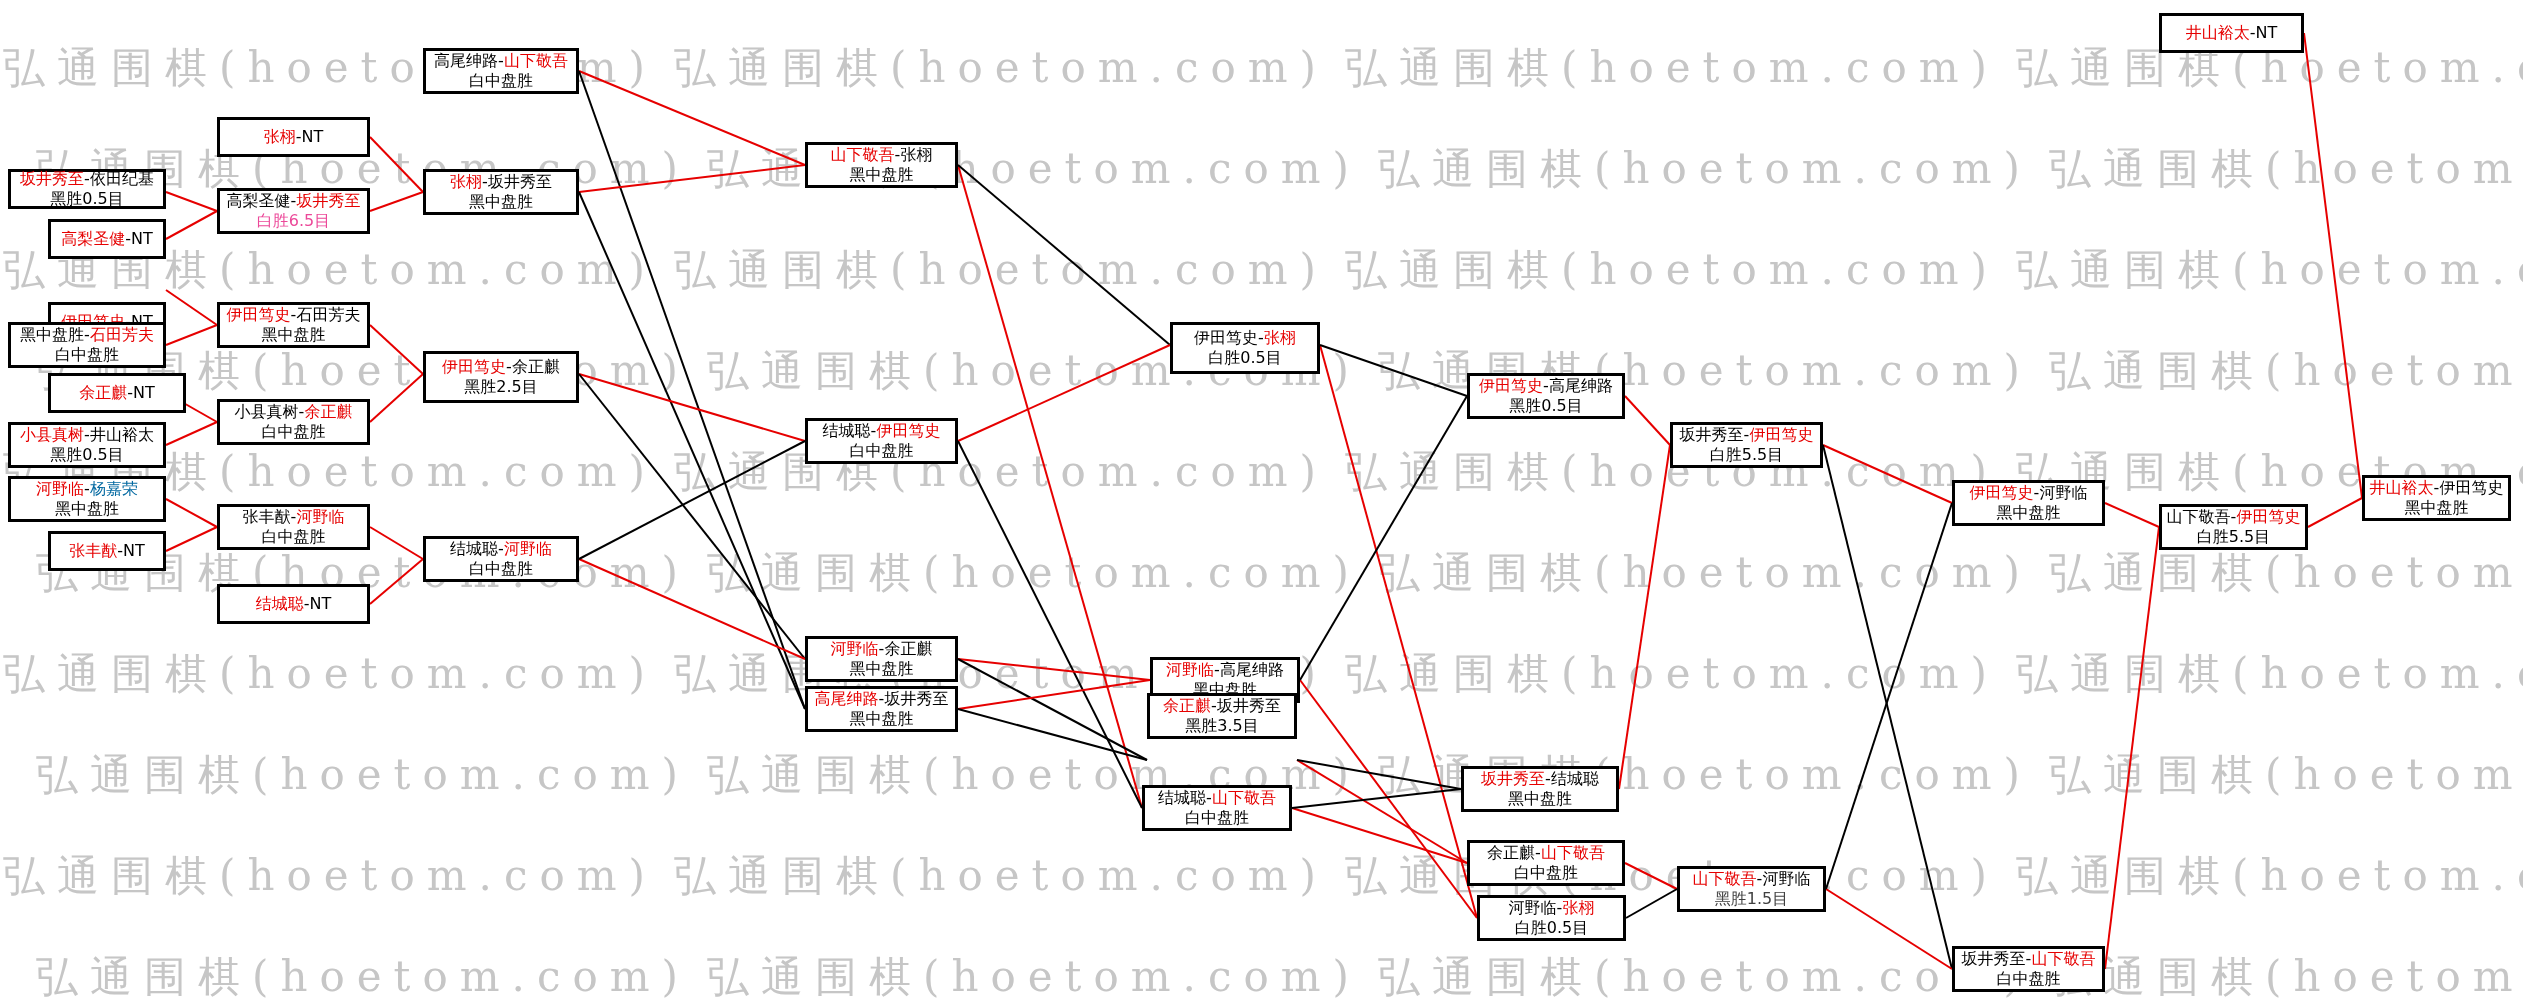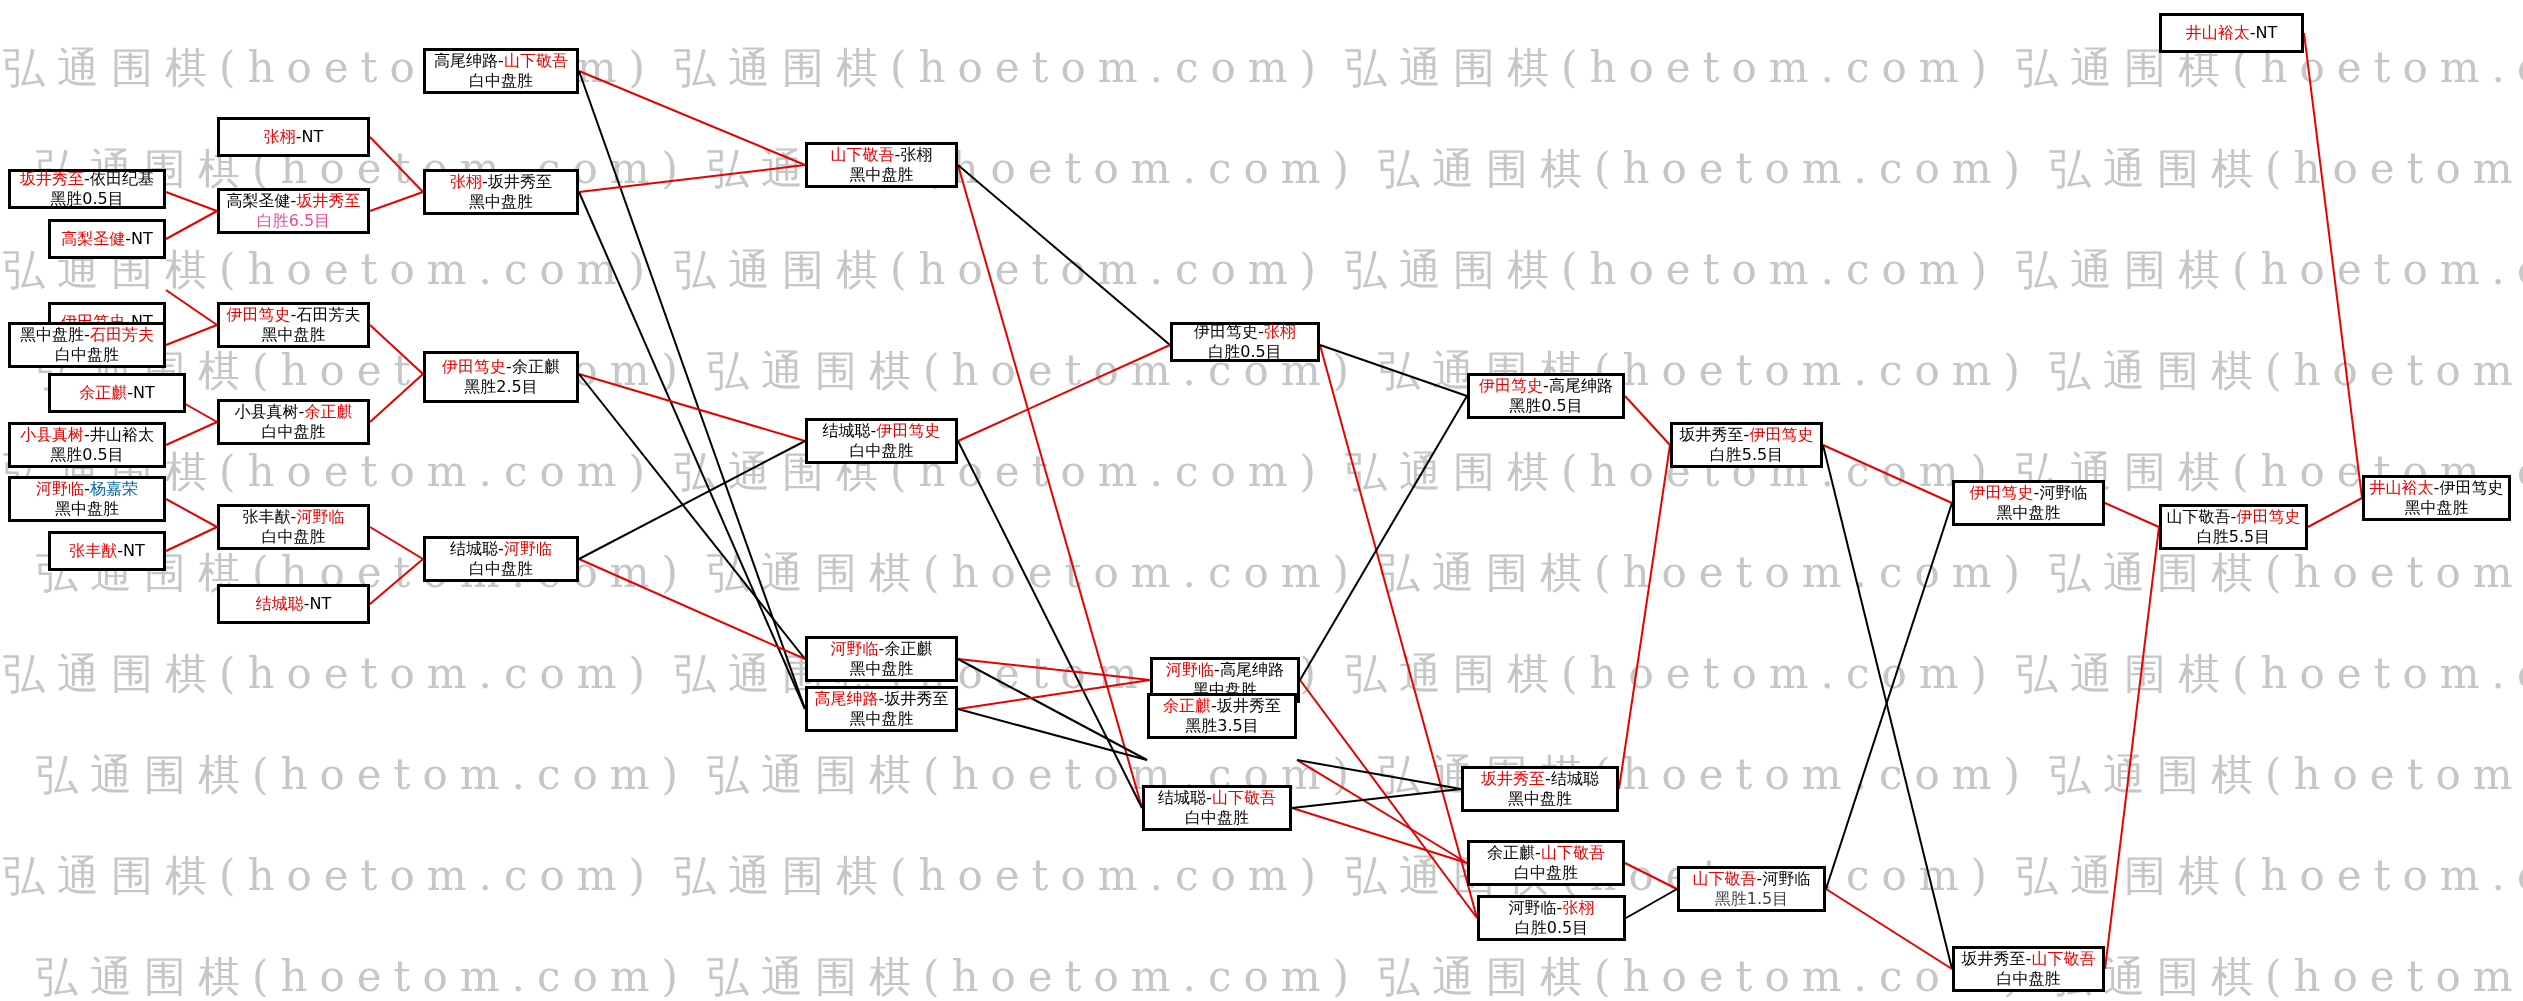--- a/index.html
+++ b/index.html
@@ -195,21 +195,21 @@
         <div class="row" style="color: rgb(0, 0, 0);">白中盘胜</div>
       </div>
       <div class="match" style="left: 805px; top: 636px; width: 153px; height: 46px;">
         <div class="row"><span style="color: rgb(230, 0, 0);">河野临</span><span style="color: rgb(0, 0, 0);">-</span><span style="color: rgb(0, 0, 0);">余正麒</span></div>
         <div class="row" style="color: rgb(0, 0, 0);">黑中盘胜</div>
       </div>
       <div class="match" style="left: 805px; top: 686px; width: 153px; height: 46px;">
         <div class="row"><span style="color: rgb(230, 0, 0);">高尾绅路</span><span style="color: rgb(0, 0, 0);">-</span><span style="color: rgb(0, 0, 0);">坂井秀至</span></div>
         <div class="row" style="color: rgb(0, 0, 0);">黑中盘胜</div>
       </div>
-      <div class="match" style="left: 1170px; top: 322px; width: 150px; height: 40px;">
+      <div class="match" style="left: 1170px; top: 322px; width: 150px; height: 52px;">
         <div class="row"><span style="color: rgb(0, 0, 0);">伊田笃史</span><span style="color: rgb(0, 0, 0);">-</span><span style="color: rgb(230, 0, 0);">张栩</span></div>
         <div class="row" style="color: rgb(0, 0, 0);">白胜0.5目</div>
       </div>
       <div class="match" style="left: 1150px; top: 657px; width: 150px; height: 46px;">
         <div class="row"><span style="color: rgb(230, 0, 0);">河野临</span><span style="color: rgb(0, 0, 0);">-</span><span style="color: rgb(0, 0, 0);">高尾绅路</span></div>
         <div class="row" style="color: rgb(0, 0, 0);">黑中盘胜</div>
       </div>
       <div class="match" style="left: 1147px; top: 693px; width: 150px; height: 46px;">
         <div class="row"><span style="color: rgb(230, 0, 0);">余正麒</span><span style="color: rgb(0, 0, 0);">-</span><span style="color: rgb(0, 0, 0);">坂井秀至</span></div>
         <div class="row" style="color: rgb(0, 0, 0);">黑胜3.5目</div>

